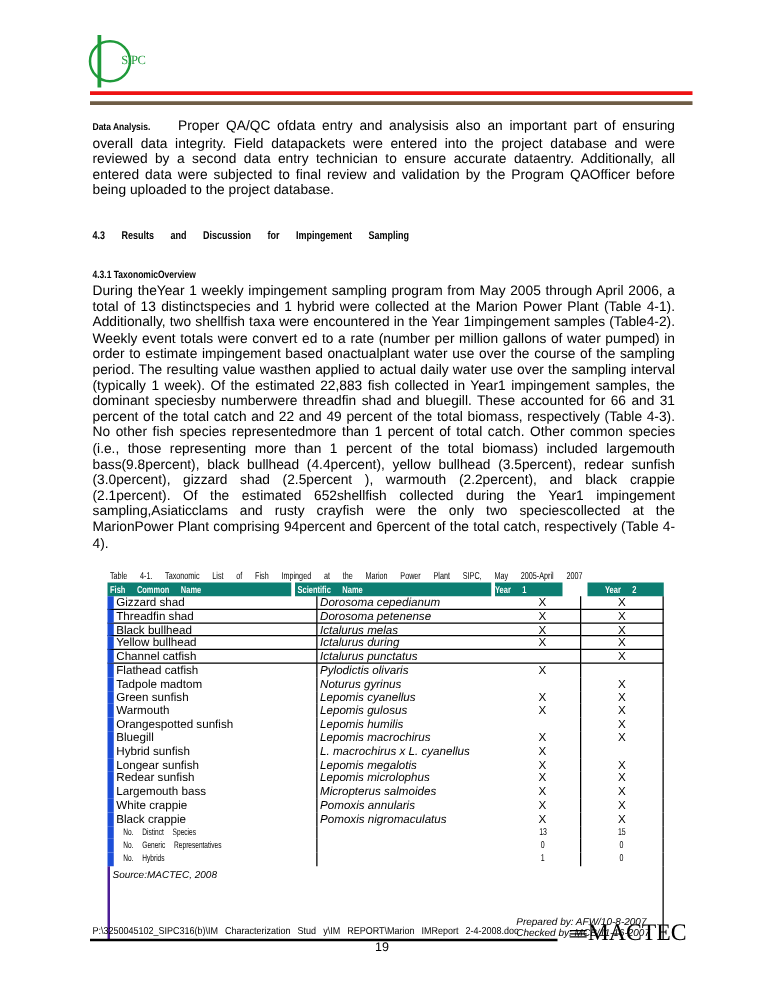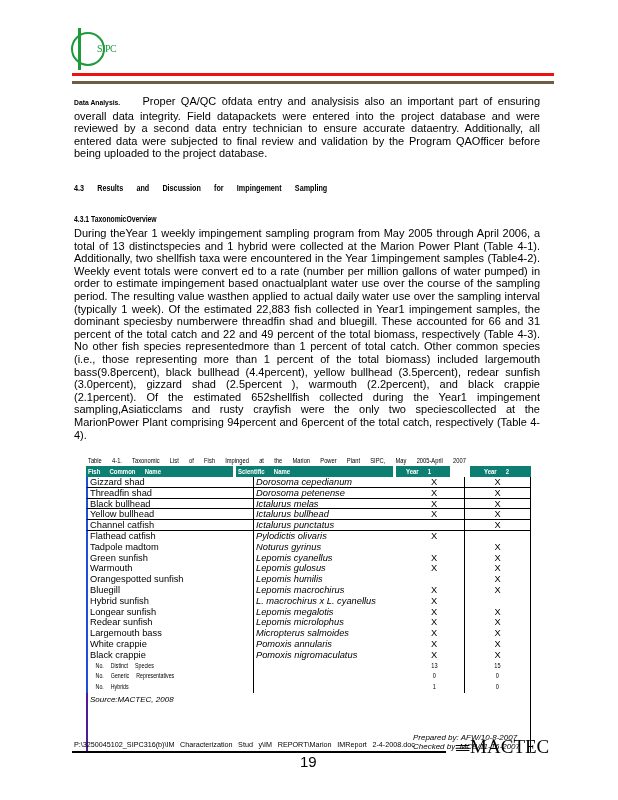--- a/index.html
+++ b/index.html
@@ -12,34 +12,34 @@
     .para { position: absolute; left: 74px; width: 466px; font-size: 11px; line-height: 12.6px; text-align: justify; }
     .para .lead { font-family: "Liberation Sans Narrow", "Liberation Sans", sans-serif; font-size: 8px; font-weight: bold; transform: scaleX(0.85); display: inline-block; transform-origin: left; margin-right: 14px; }
     .heading { position: absolute; left: 74px; font-size: 9px; font-weight: bold; transform: scaleX(0.8); transform-origin: left; white-space: nowrap; word-spacing: 14px; }
     .subheading { position: absolute; left: 74px; font-size: 8.5px; font-weight: bold; transform: scaleX(0.8); transform-origin: left; white-space: nowrap; }
     .tbl-caption { position: absolute; left: 88px; top: 456px; font-size: 8px; transform: scaleX(0.72); transform-origin: left; white-space: nowrap; word-spacing: 12px; }
     .tbl { position: absolute; left: 86px; top: 466px; width: 445px; }
     .tbl-head { display: flex; height: 11px; background: #ffffff; }
     .th { background: #0d7e72; color: #fff; font-size: 8px; font-weight: bold; line-height: 11px; padding-left: 2px; box-sizing: border-box; overflow: hidden; white-space: nowrap; }
     .th span { display: inline-block; transform: scaleX(0.75); transform-origin: left; word-spacing: 10px; }
     .row { display: flex; height: 10.8px; font-size: 9.3px; line-height: 10.8px; }
-    .c1 { width: 168px; padding-left: 2px; box-sizing: border-box; border-left: 2px solid #1d4ed8; border-right: 1px solid #000; white-space: nowrap; overflow: hidden; }
+    .c1 { width: 168px; padding-left: 2px; box-sizing: border-box; border-left: 5px solid #1d4ed8; border-right: 1px solid #000; white-space: nowrap; overflow: hidden; }
     .c2 { width: 150px; padding-left: 2px; box-sizing: border-box; font-style: italic; white-space: nowrap; overflow: hidden; }
     .c3 { width: 61px; text-align: center; box-sizing: border-box; border-right: 1px solid #000; }
     .c4 { width: 66px; text-align: center; box-sizing: border-box; border-right: 1px solid #000; }
     .row.lined .c1, .row.lined .c2, .row.lined .c3, .row.lined .c4 { border-bottom: 1px solid #000; }
     .row.sum { font-size: 7.5px; }
     .row.sum .c1 span { display: inline-block; transform: scaleX(0.7); transform-origin: left; padding-left: 8px; white-space: nowrap; word-spacing: 8px; }
     .row.sum .c3, .row.sum .c4 { font-size: 8px; }
     .row.sum .c3 span, .row.sum .c4 span { display: inline-block; transform: scaleX(0.7); }
     .tbl-foot { display: flex; justify-content: space-between; font-size: 8px; font-style: italic; line-height: 9px; border-left: 2px solid #4c1d95; border-right: 1px solid #000; padding: 2px 10px 1px 2px; }
     .tbl-foot .right { text-align: left; margin-top: 38px; }
     .footer-path { position: absolute; left: 74px; top: 740px; font-size: 8px; white-space: nowrap; word-spacing: 4px; transform: scaleX(0.9); transform-origin: left; }
     .footer-rule { position: absolute; left: 72px; top: 751px; width: 374px; height: 1.5px; background: #000; }
-    .page-num { position: absolute; left: 300px; top: 753px; font-size: 15px; }
+    .page-num { position: absolute; left: 300px; top: 753px; font-size: 10px; }
     .mactec { position: absolute; left: 455px; top: 736px; font-family: "Liberation Serif", serif; font-size: 19px; white-space: nowrap; }
     .mactec .mark { font-size: 15px; font-weight: bold; margin-right: 2px; letter-spacing: -2px; }
   </style>
 </head>
 <body>
 
 <div class="logo">
   <div class="bar"></div>
   <span class="txt">SIPC</span>
 </div>
@@ -54,21 +54,21 @@
 <div class="subheading" style="top:214px;">4.3.1    TaxonomicOverview</div>
 
 <div class="para" style="top:227px;">During theYear 1 weekly impingement sampling program from May 2005 through April 2006, a total of 13 distinctspecies and 1 hybrid were collected at the Marion Power Plant (Table 4-1). Additionally, two shellfish taxa were encountered in the Year 1impingement samples (Table4-2). Weekly event totals were convert ed to a rate (number per million gallons of water pumped) in order to estimate impingement based onactualplant water use over the course of the sampling period. The resulting value wasthen applied to actual daily water use over the sampling interval (typically 1 week). Of the estimated 22,883 fish collected in Year1 impingement samples, the dominant speciesby numberwere threadfin shad and bluegill. These accounted for 66 and 31 percent of the total catch and 22 and 49 percent of the total biomass, respectively (Table 4-3). No other fish species representedmore than 1 percent of total catch. Other common species (i.e., those representing more than 1 percent of the total biomass) included largemouth bass(9.8percent), black bullhead (4.4percent), yellow bullhead (3.5percent), redear sunfish (3.0percent), gizzard shad (2.5percent ), warmouth (2.2percent), and black crappie (2.1percent). Of the estimated 652shellfish collected during the Year1 impingement sampling,Asiaticclams and rusty crayfish were the only two speciescollected at the MarionPower Plant comprising 94percent and 6percent of the total catch, respectively (Table 4-4).</div>
 
 <div class="tbl-caption">Table 4-1. Taxonomic List of Fish Impinged at the Marion Power Plant SIPC, May 2005-April 2007</div>
 
 <div class="tbl">
   <div class="tbl-head">
     <div class="th" style="width:165px;margin-right:3px;"><span>Fish Common Name</span></div>
     <div class="th" style="width:175px;margin-right:3px;"><span>Scientific Name</span></div>
-    <div class="th" style="width:61px;margin-right:20px;text-align:center;padding-left:0;"><span>Year 1</span></div>
+    <div class="th" style="width:61px;margin-right:20px;padding-left:0;"><span>Year 1</span></div>
     <div class="th" style="width:68px;text-align:center;padding-left:0;"><span>Year 2</span></div>
   </div>
   <div id="rows">
       <div class="row lined">
         <div class="c1">Gizzard shad</div>
         <div class="c2">Dorosoma cepedianum</div>
         <div class="c3">X</div>
         <div class="c4">X</div>
       </div>
       <div class="row lined">
@@ -78,21 +78,21 @@
         <div class="c4">X</div>
       </div>
       <div class="row lined">
         <div class="c1">Black bullhead</div>
         <div class="c2">Ictalurus melas</div>
         <div class="c3">X</div>
         <div class="c4">X</div>
       </div>
       <div class="row lined">
         <div class="c1">Yellow bullhead</div>
-        <div class="c2">Ictalurus bullhead</div>
+        <div class="c2">Ictalurus during</div>
         <div class="c3">X</div>
         <div class="c4">X</div>
       </div>
       <div class="row lined">
         <div class="c1">Channel catfish</div>
         <div class="c2">Ictalurus punctatus</div>
         <div class="c3"></div>
         <div class="c4">X</div>
       </div>
       <div class="row">

